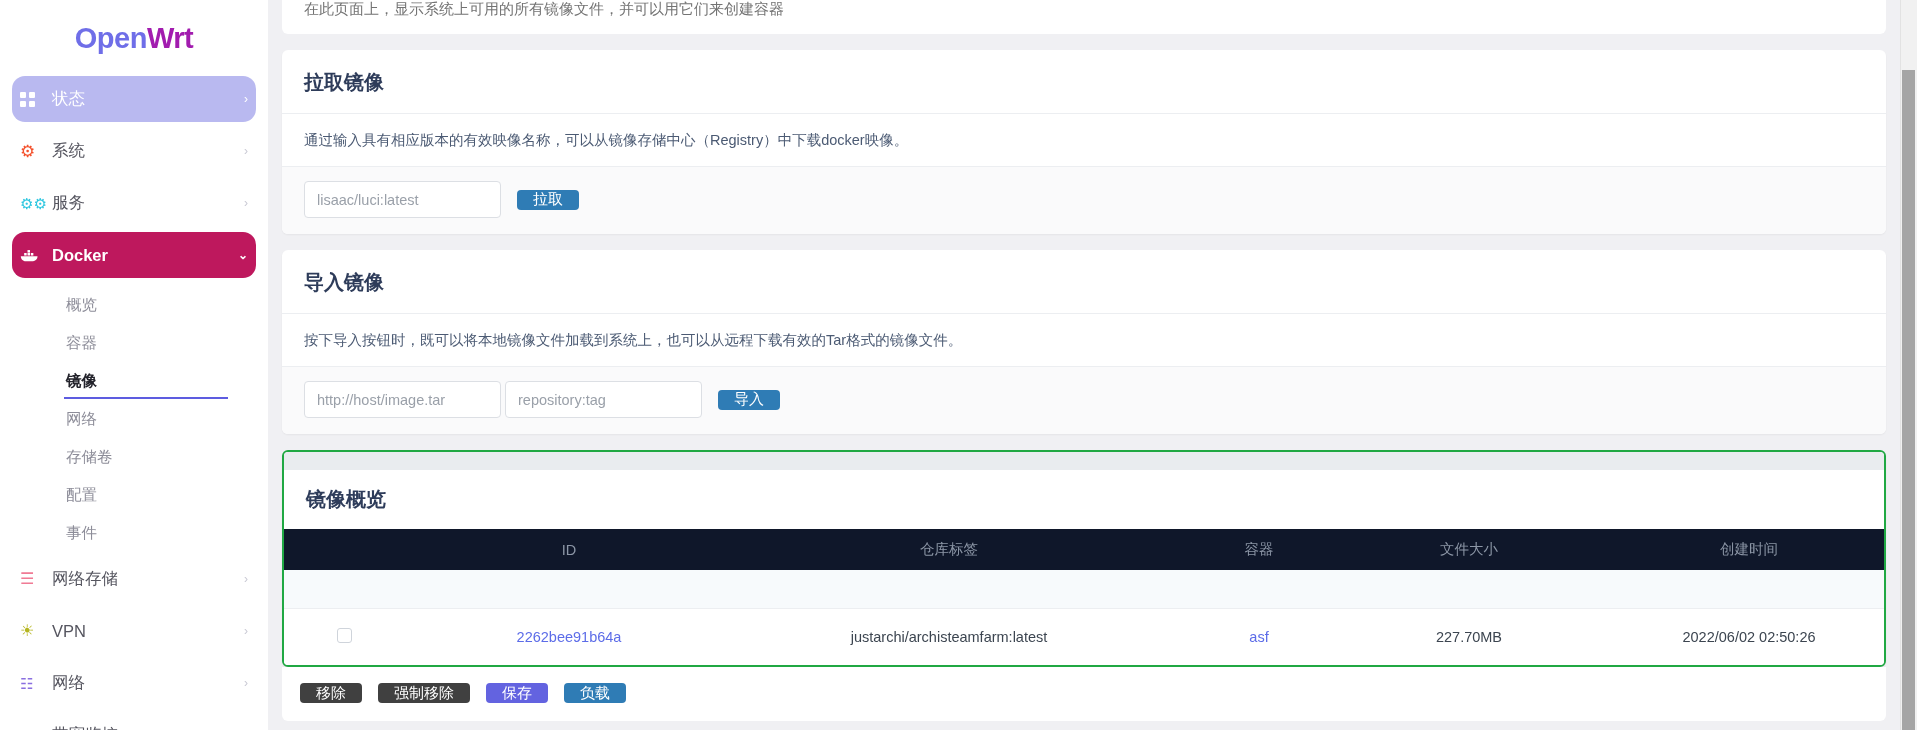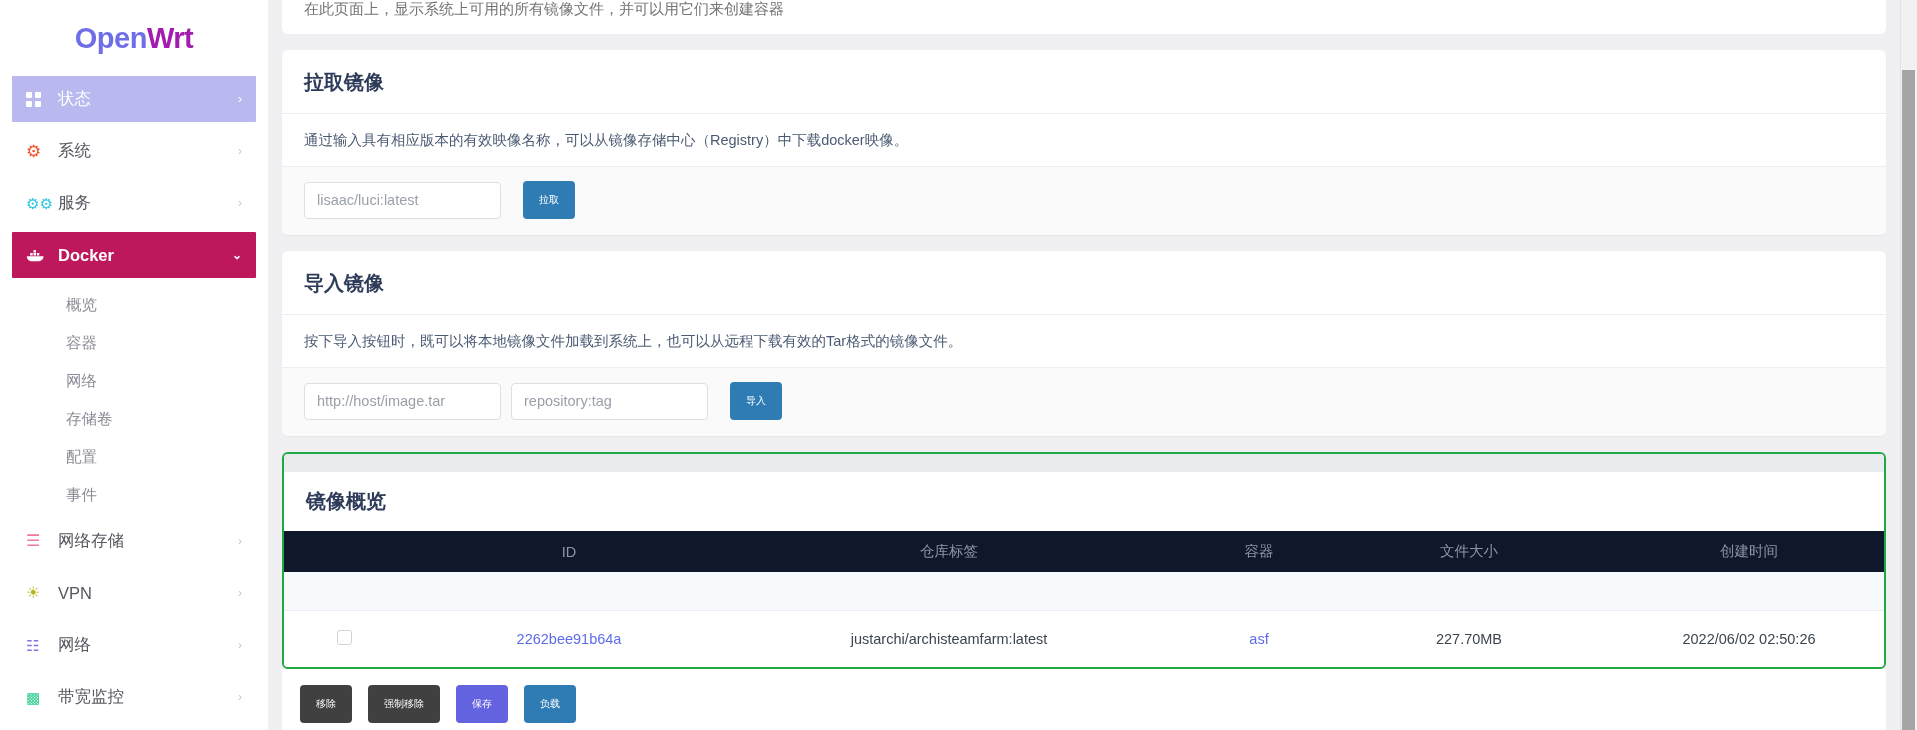--- a/index.html
+++ b/index.html
@@ -27,22 +27,22 @@
     font-size: 29px; font-weight: bold; letter-spacing: -0.5px;
   }
   #brand .b1 { color: #6f6ee8; }
   #brand .b2 { color: #a21caf; }
 
   .nav-top { padding: 0 12px; }
   .nav-item {
     display: flex; align-items: center;
     height: 46px;
     margin-bottom: 6px;
-    border-radius: 1px;
-    padding: 0 14px;
+    border-radius: 13px;
+    padding: 0 8px;
     cursor: pointer;
     font-size: 16.5px;
     color: #8a8a99;
   }
   .nav-item .ic {
     width: 26px; height: 22px;
     display: flex; align-items: center; justify-content: flex-start;
     flex: 0 0 26px;
     font-size: 16px;
   }
@@ -120,42 +120,42 @@
   .card-desc {
     font-size: 14.5px;
     color: #4b5a73;
     padding: 17px 22px 16px 22px;
     border-bottom: 1px solid #eceef1;
   }
   .form-row {
     display: flex; align-items: center;
     padding: 14px 22px 16px 22px;
     background: #fafafb;
-    gap: 10px;
+    gap: 4px;
   }
   .inp {
     height: 37px;
     border: 1px solid #dcdfe4;
     border-radius: 4px;
     background: #ffffff;
     font-size: 14.5px;
     color: #222;
     padding: 0 12px;
     outline: none;
   }
   .inp::placeholder { color: #9aa0a9; }
   .inp.w1 { width: 197px; }
   .inp.w2 { width: 197px; }
   .btn {
     border: none; border-radius: 4px;
     color: #ffffff; cursor: pointer;
-    font-size: 10px;
+    font-size: 15px;
     font-family: "Liberation Sans", sans-serif;
     padding: 0 16px;
-    height: 38px;
+    height: 20px;
     min-width: 50px;
   }
   .btn-blue { background: #2f7cb5; }
   .btn-pull { margin-left: 12px; }
 
   
   .card.hl {
     border: 2px solid #20a843;
   }
   .tbl-head-strip {
@@ -279,20 +279,23 @@
       <span class="lbl">Docker</span>
       <span class="arrow">⌄</span>
     </div>
 
     <div class="sub-list">
       <div class="sub-item">
           <span>概览</span>
         </div>
       <div class="sub-item">
           <span>容器</span>
+        </div>
+      <div class="sub-item sel">
+          <span>镜像</span>
         </div>
       <div class="sub-item">
           <span>网络</span>
         </div>
       <div class="sub-item">
           <span>存储卷</span>
         </div>
       <div class="sub-item">
           <span>配置</span>
         </div>

